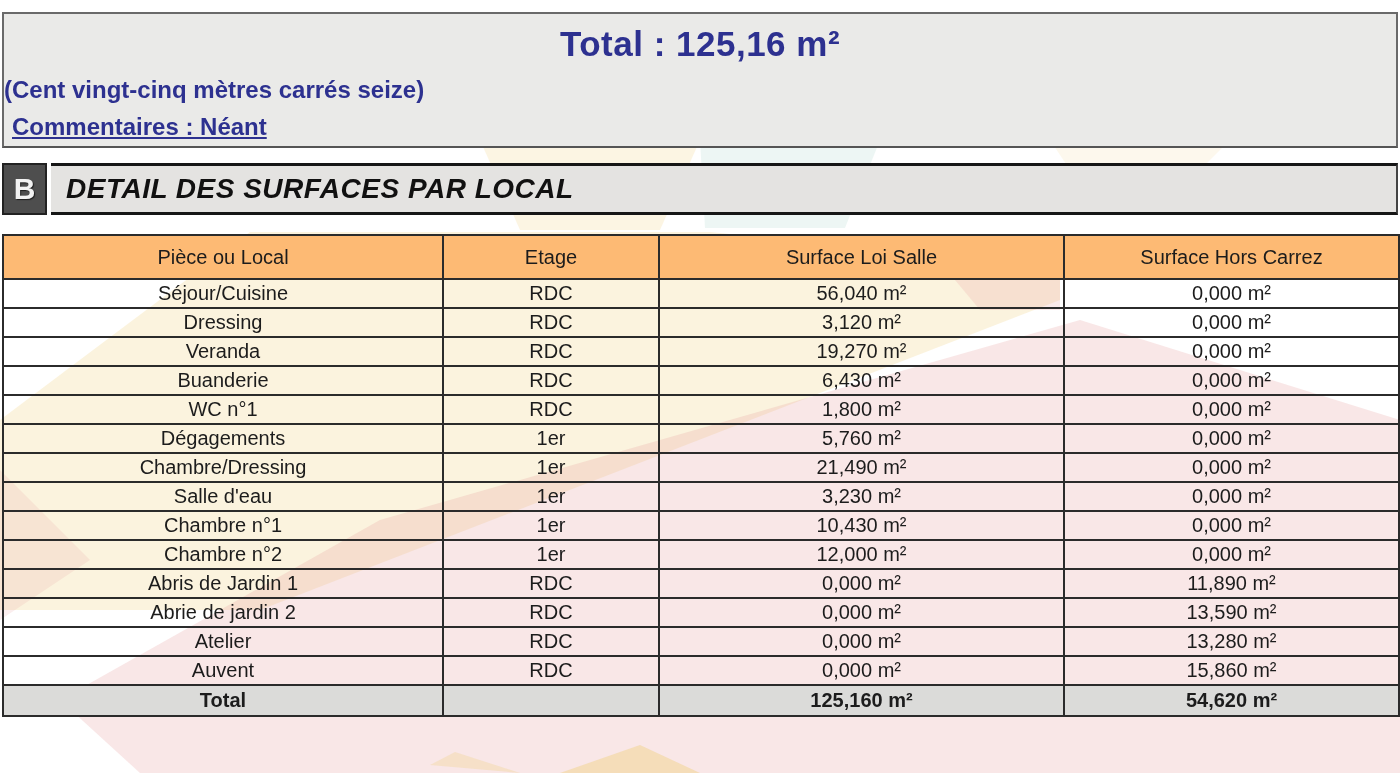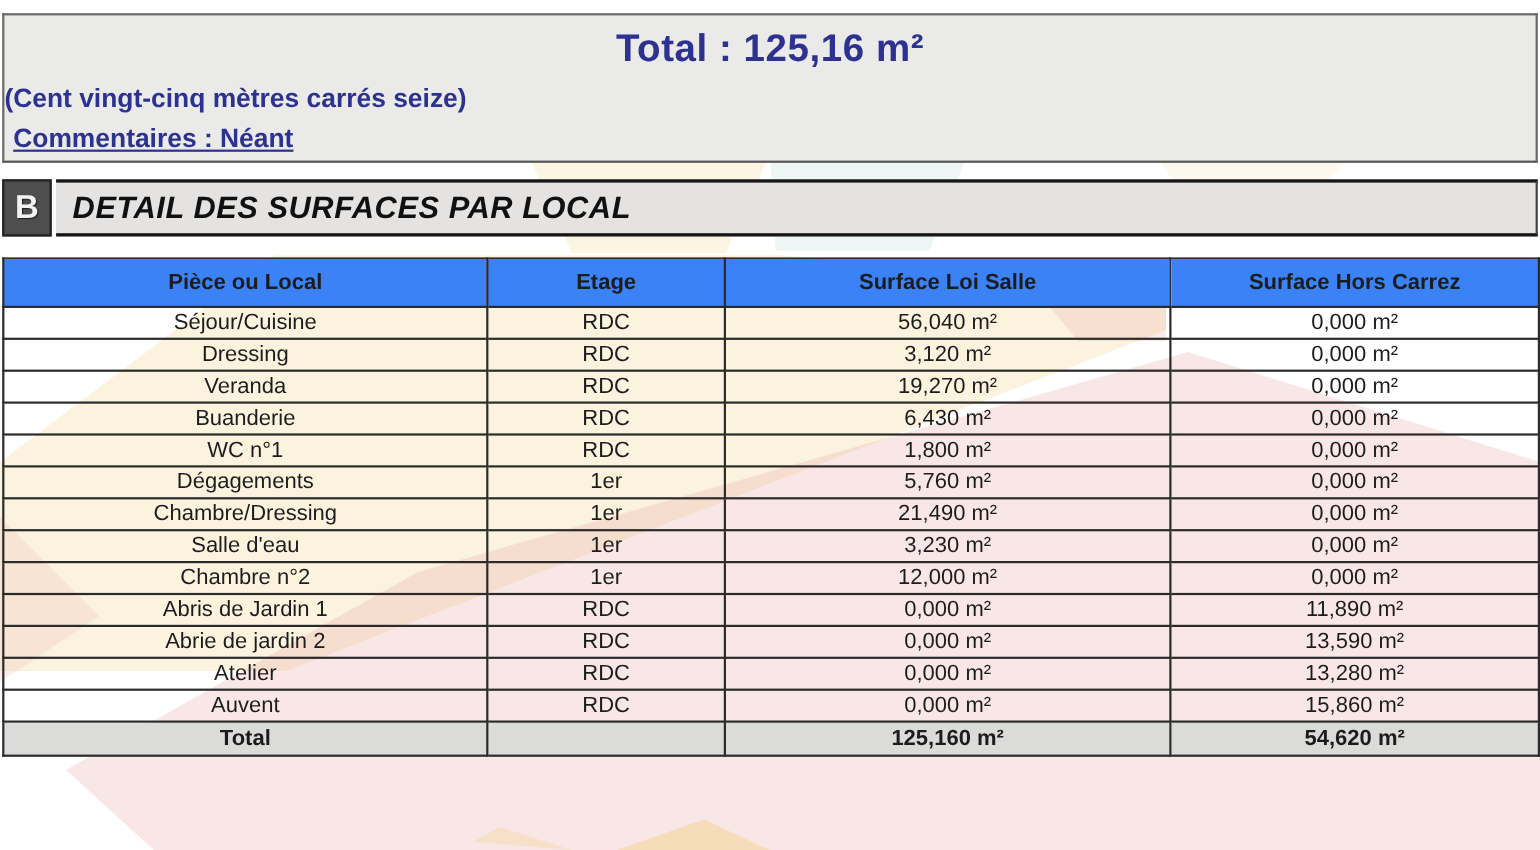--- a/index.html
+++ b/index.html
@@ -74,22 +74,22 @@
     background: transparent;
   }
   table.surfaces th, table.surfaces td {
     border: 2px solid #2b2b2b;
     text-align: center;
     color: #1c1c1c;
     overflow: hidden; white-space: nowrap;
   }
   table.surfaces thead th {
     height: 44px;
-    background: #3b82f6;
-    font-size: 20px; font-weight: bold;
+    background: #fdba74;
+    font-size: 20px; font-weight: normal;
   }
   table.surfaces tbody td {
     height: 29px;
     font-size: 20px; font-weight: normal;
     background: transparent;
   }
   table.surfaces tfoot td {
     height: 31px;
     background: #dbdbd9;
     font-size: 20px; font-weight: bold;
@@ -181,20 +181,26 @@
           <td>21,490 m²</td>
           <td>0,000 m²</td>
         </tr>
         <tr>
           <td>Salle d'eau</td>
           <td>1er</td>
           <td>3,230 m²</td>
           <td>0,000 m²</td>
         </tr>
         <tr>
+          <td>Chambre n°1</td>
+          <td>1er</td>
+          <td>10,430 m²</td>
+          <td>0,000 m²</td>
+        </tr>
+        <tr>
           <td>Chambre n°2</td>
           <td>1er</td>
           <td>12,000 m²</td>
           <td>0,000 m²</td>
         </tr>
         <tr>
           <td>Abris de Jardin 1</td>
           <td>RDC</td>
           <td>0,000 m²</td>
           <td>11,890 m²</td>

